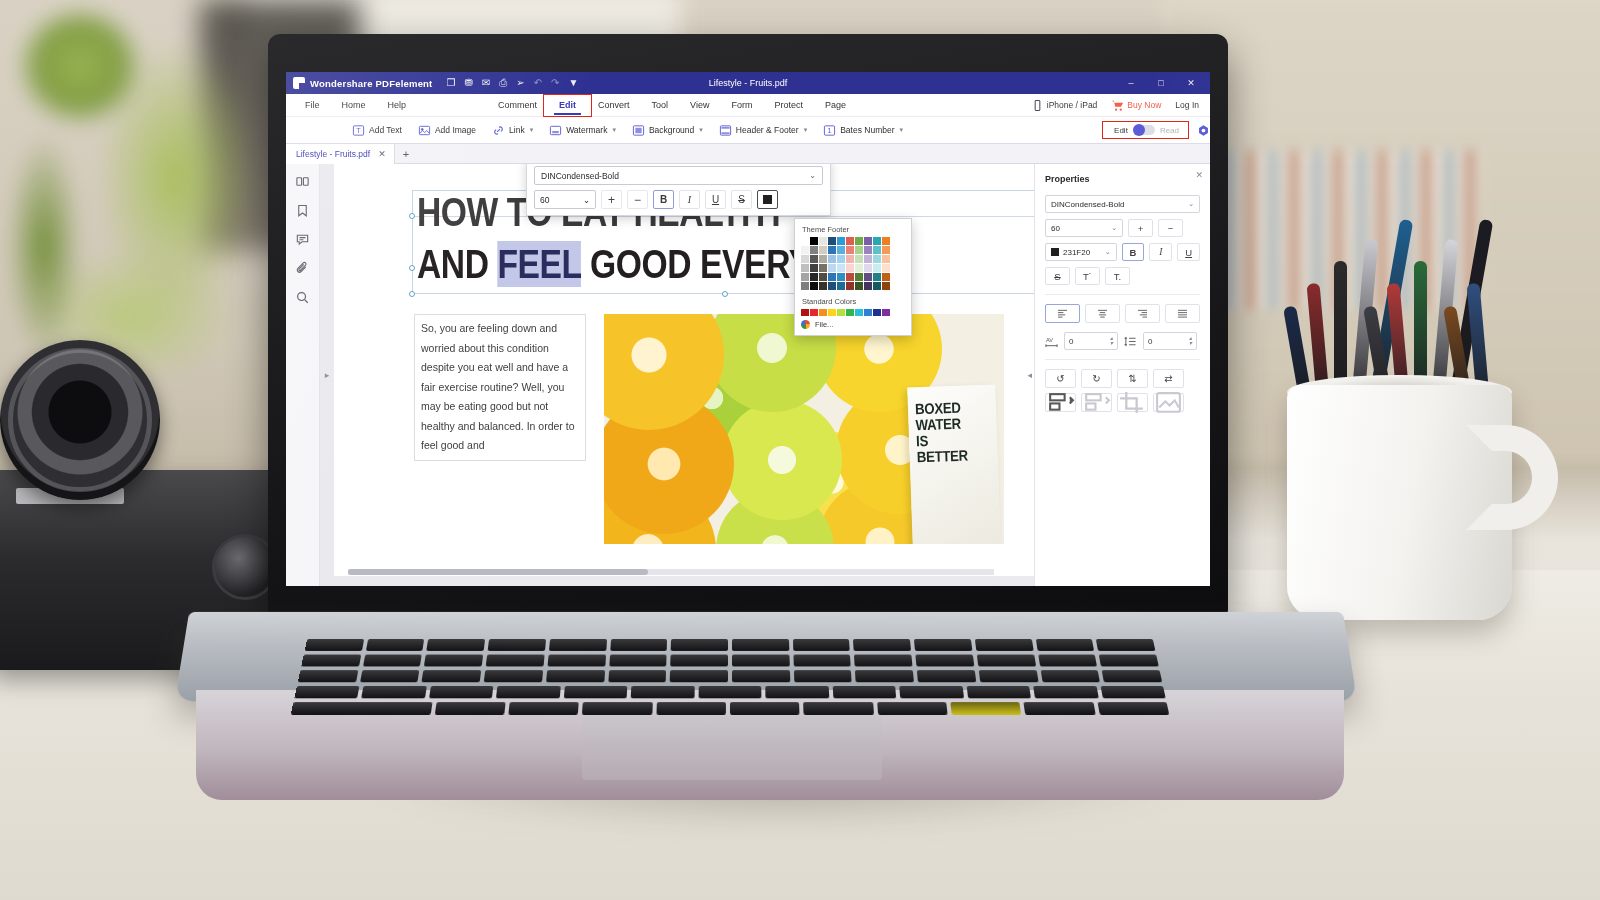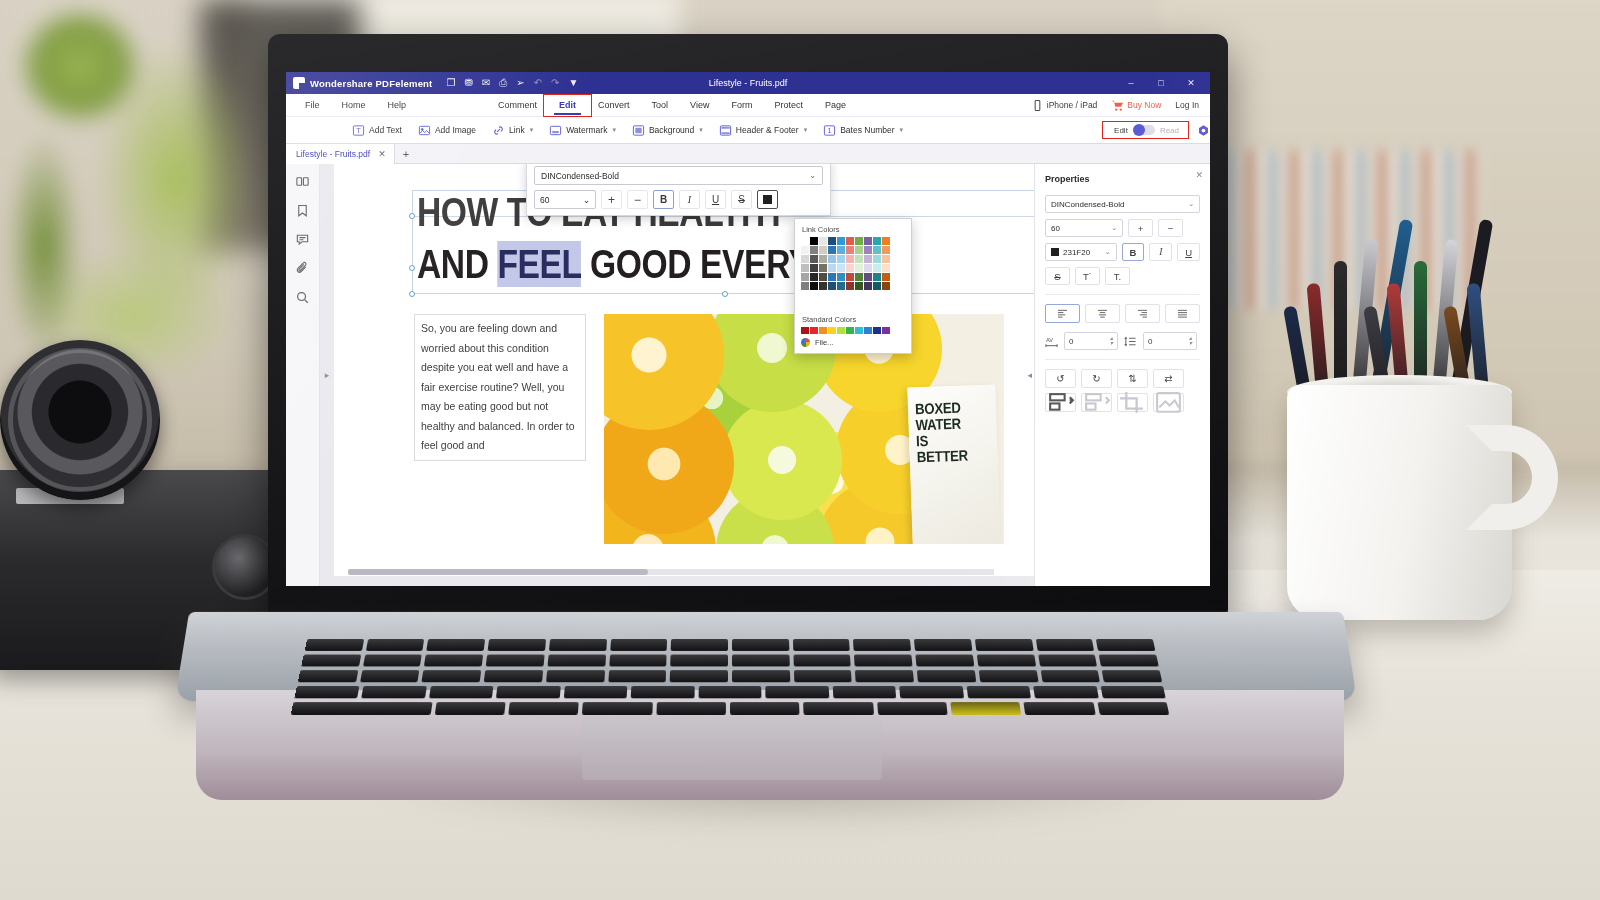--- a/index.html
+++ b/index.html
@@ -707,21 +707,21 @@
               <div class="tbtn" style="font-style:italic; font-family:'Liberation Serif',serif">I</div>
               <div class="tbtn" style="text-decoration:underline">U</div>
               <div class="tbtn" style="text-decoration:line-through">S</div>
               <div class="tbtn colorbtn">
                   <span class="swatch-blk"></span>
                 </div>
             </div>
           </div>
 
           <div class="colorpop">
-            <div class="cp-title">Link Colors</div>
+            <div class="cp-title">Theme Footer</div>
             <div class="cgrid" id="theme-grid">
                 <div class="ccol">
                   <div class="cell" style="background: rgb(255, 255, 255);"></div>
                   <div class="cell" style="background: rgb(242, 242, 242);"></div>
                   <div class="cell" style="background: rgb(216, 216, 216);"></div>
                   <div class="cell" style="background: rgb(191, 191, 191);"></div>
                   <div class="cell" style="background: rgb(165, 165, 165);"></div>
                   <div class="cell" style="background: rgb(127, 127, 127);"></div>
                 </div>
                 <div class="ccol">
@@ -790,21 +790,21 @@
                 </div>
                 <div class="ccol">
                   <div class="cell" style="background: rgb(239, 125, 34);"></div>
                   <div class="cell" style="background: rgb(243, 153, 90);"></div>
                   <div class="cell" style="background: rgb(248, 194, 155);"></div>
                   <div class="cell" style="background: rgb(251, 224, 205);"></div>
                   <div class="cell" style="background: rgb(194, 95, 18);"></div>
                   <div class="cell" style="background: rgb(141, 68, 12);"></div>
                 </div>
               </div>
-            <div class="cp-title" style="margin-top:25px">Standard Colors</div>
+            <div class="cp-title" style="margin-top:7px">Standard Colors</div>
             <div class="srow" id="std-row">
                 <div class="cell" style="background: rgb(176, 17, 22);"></div>
                 <div class="cell" style="background: rgb(232, 37, 43);"></div>
                 <div class="cell" style="background: rgb(242, 144, 26);"></div>
                 <div class="cell" style="background: rgb(255, 211, 26);"></div>
                 <div class="cell" style="background: rgb(182, 224, 58);"></div>
                 <div class="cell" style="background: rgb(53, 181, 74);"></div>
                 <div class="cell" style="background: rgb(43, 192, 216);"></div>
                 <div class="cell" style="background: rgb(47, 127, 212);"></div>
                 <div class="cell" style="background: rgb(31, 47, 143);"></div>

